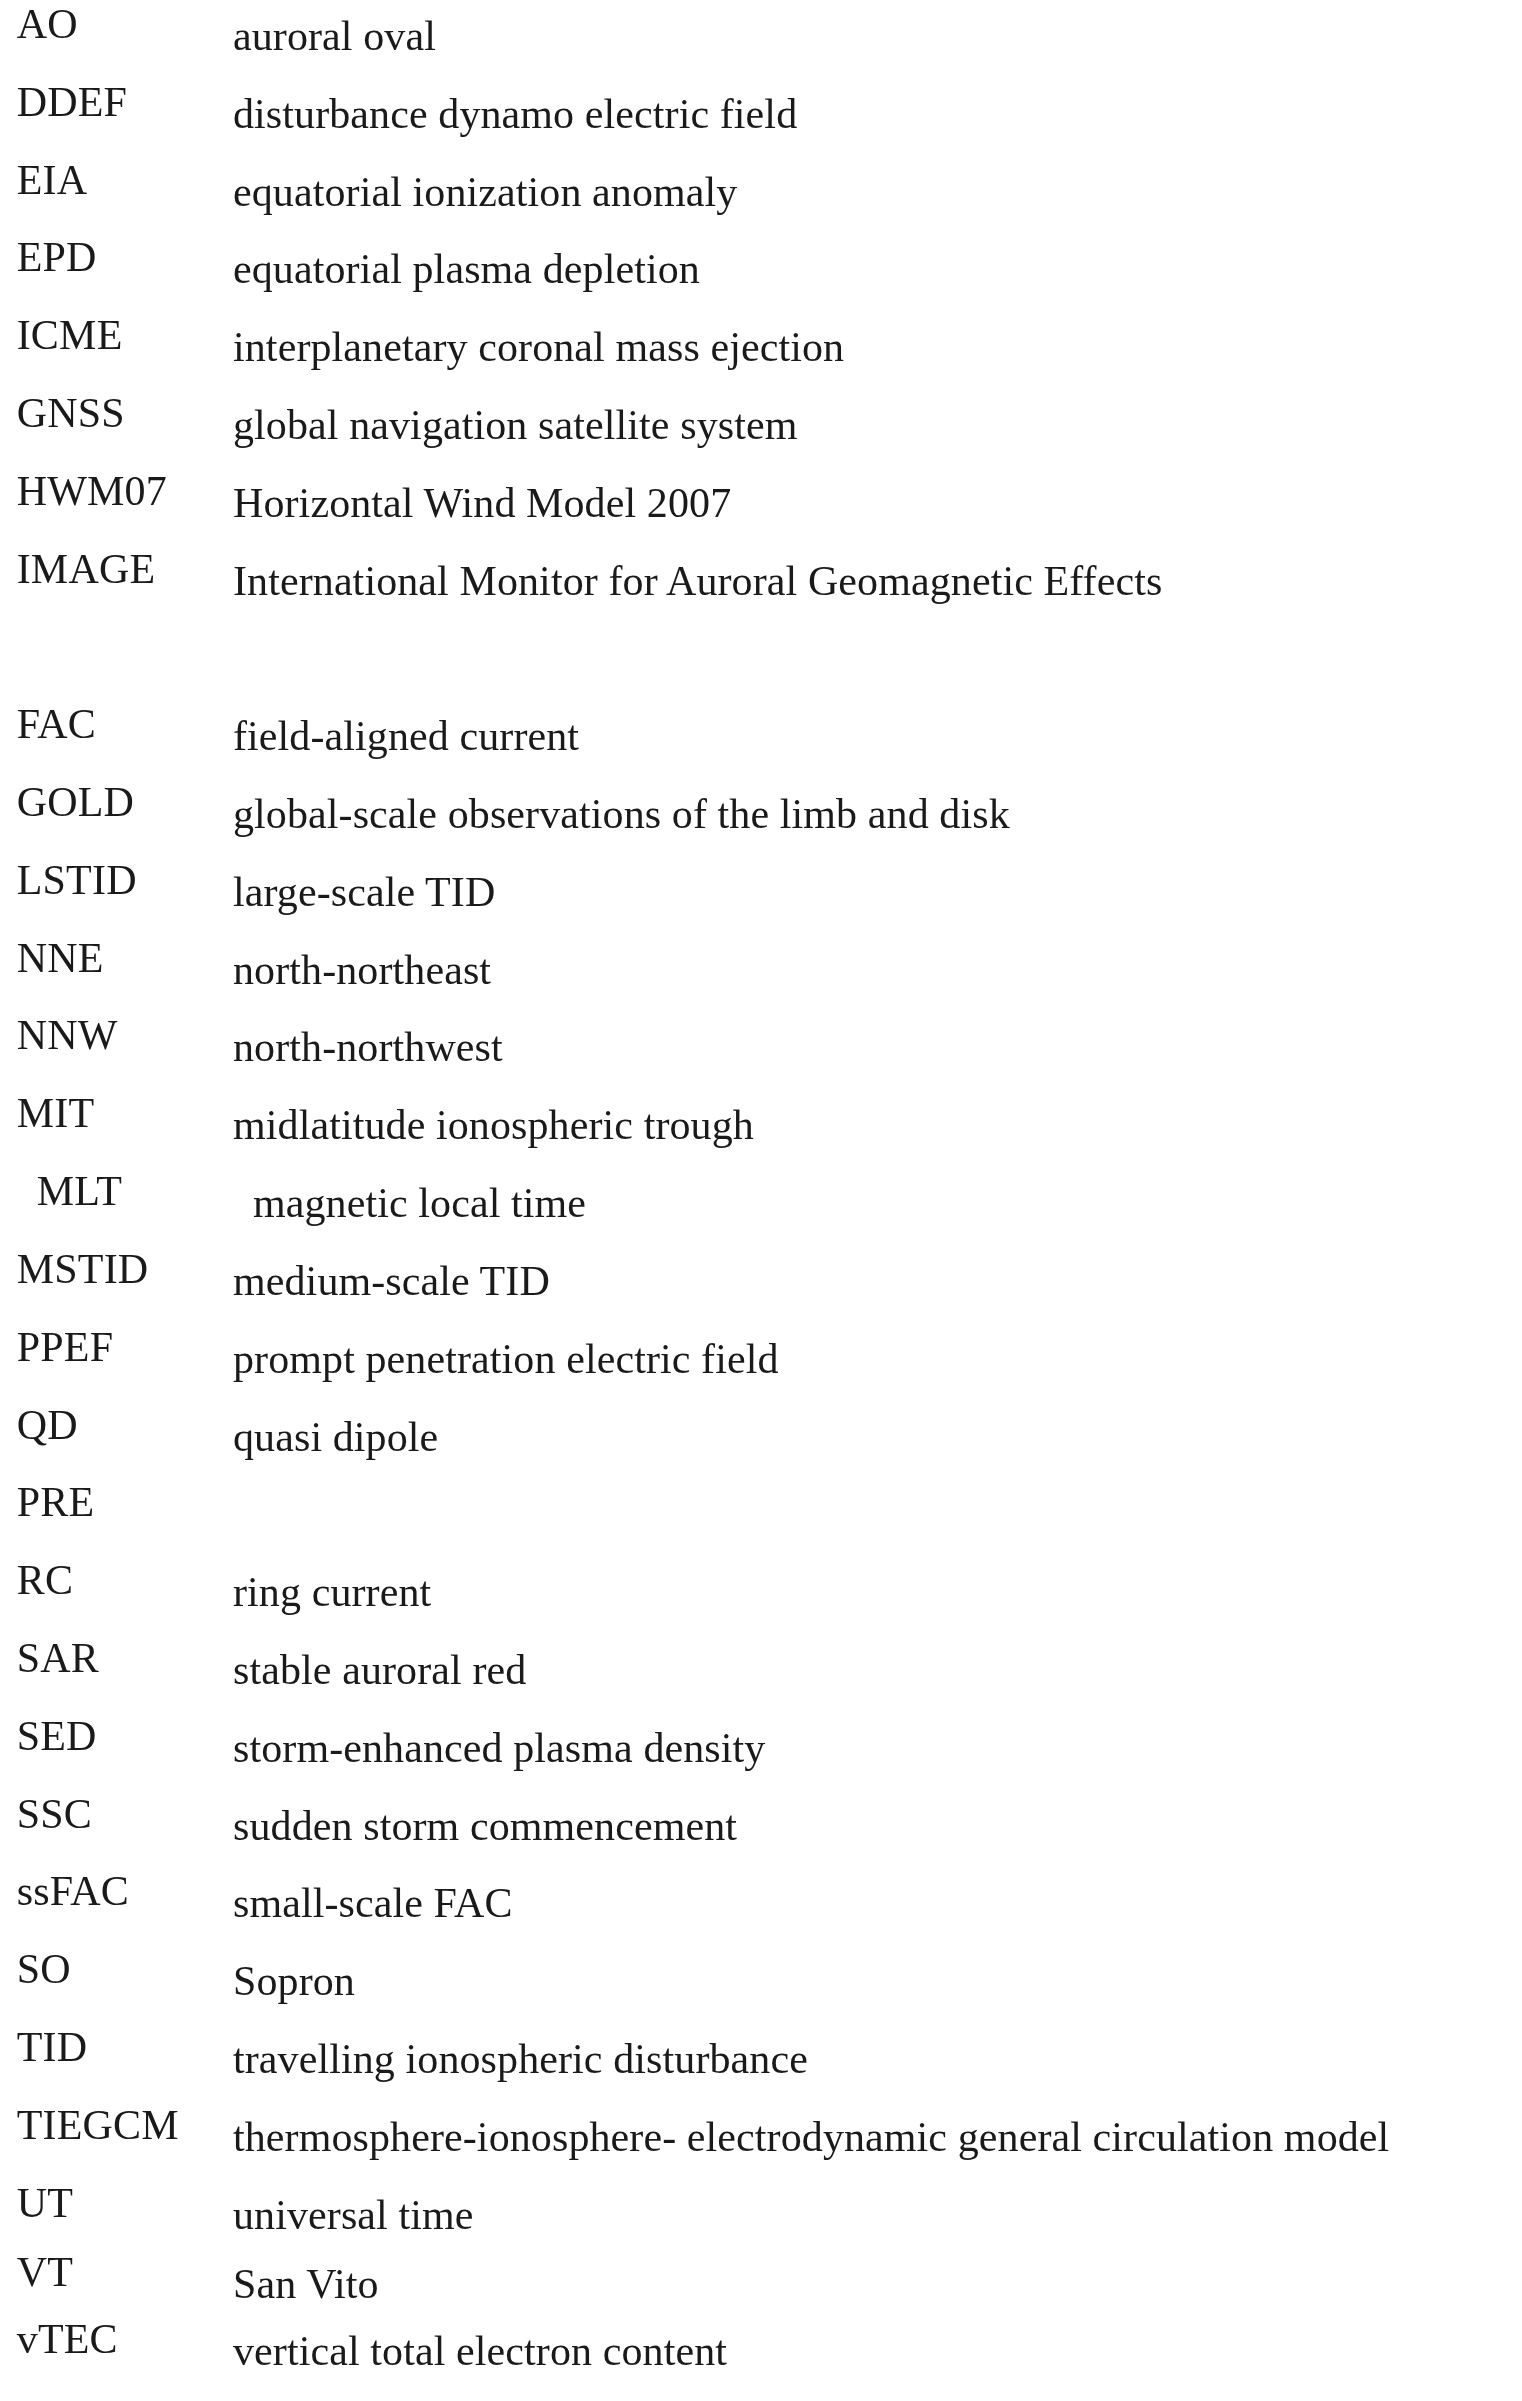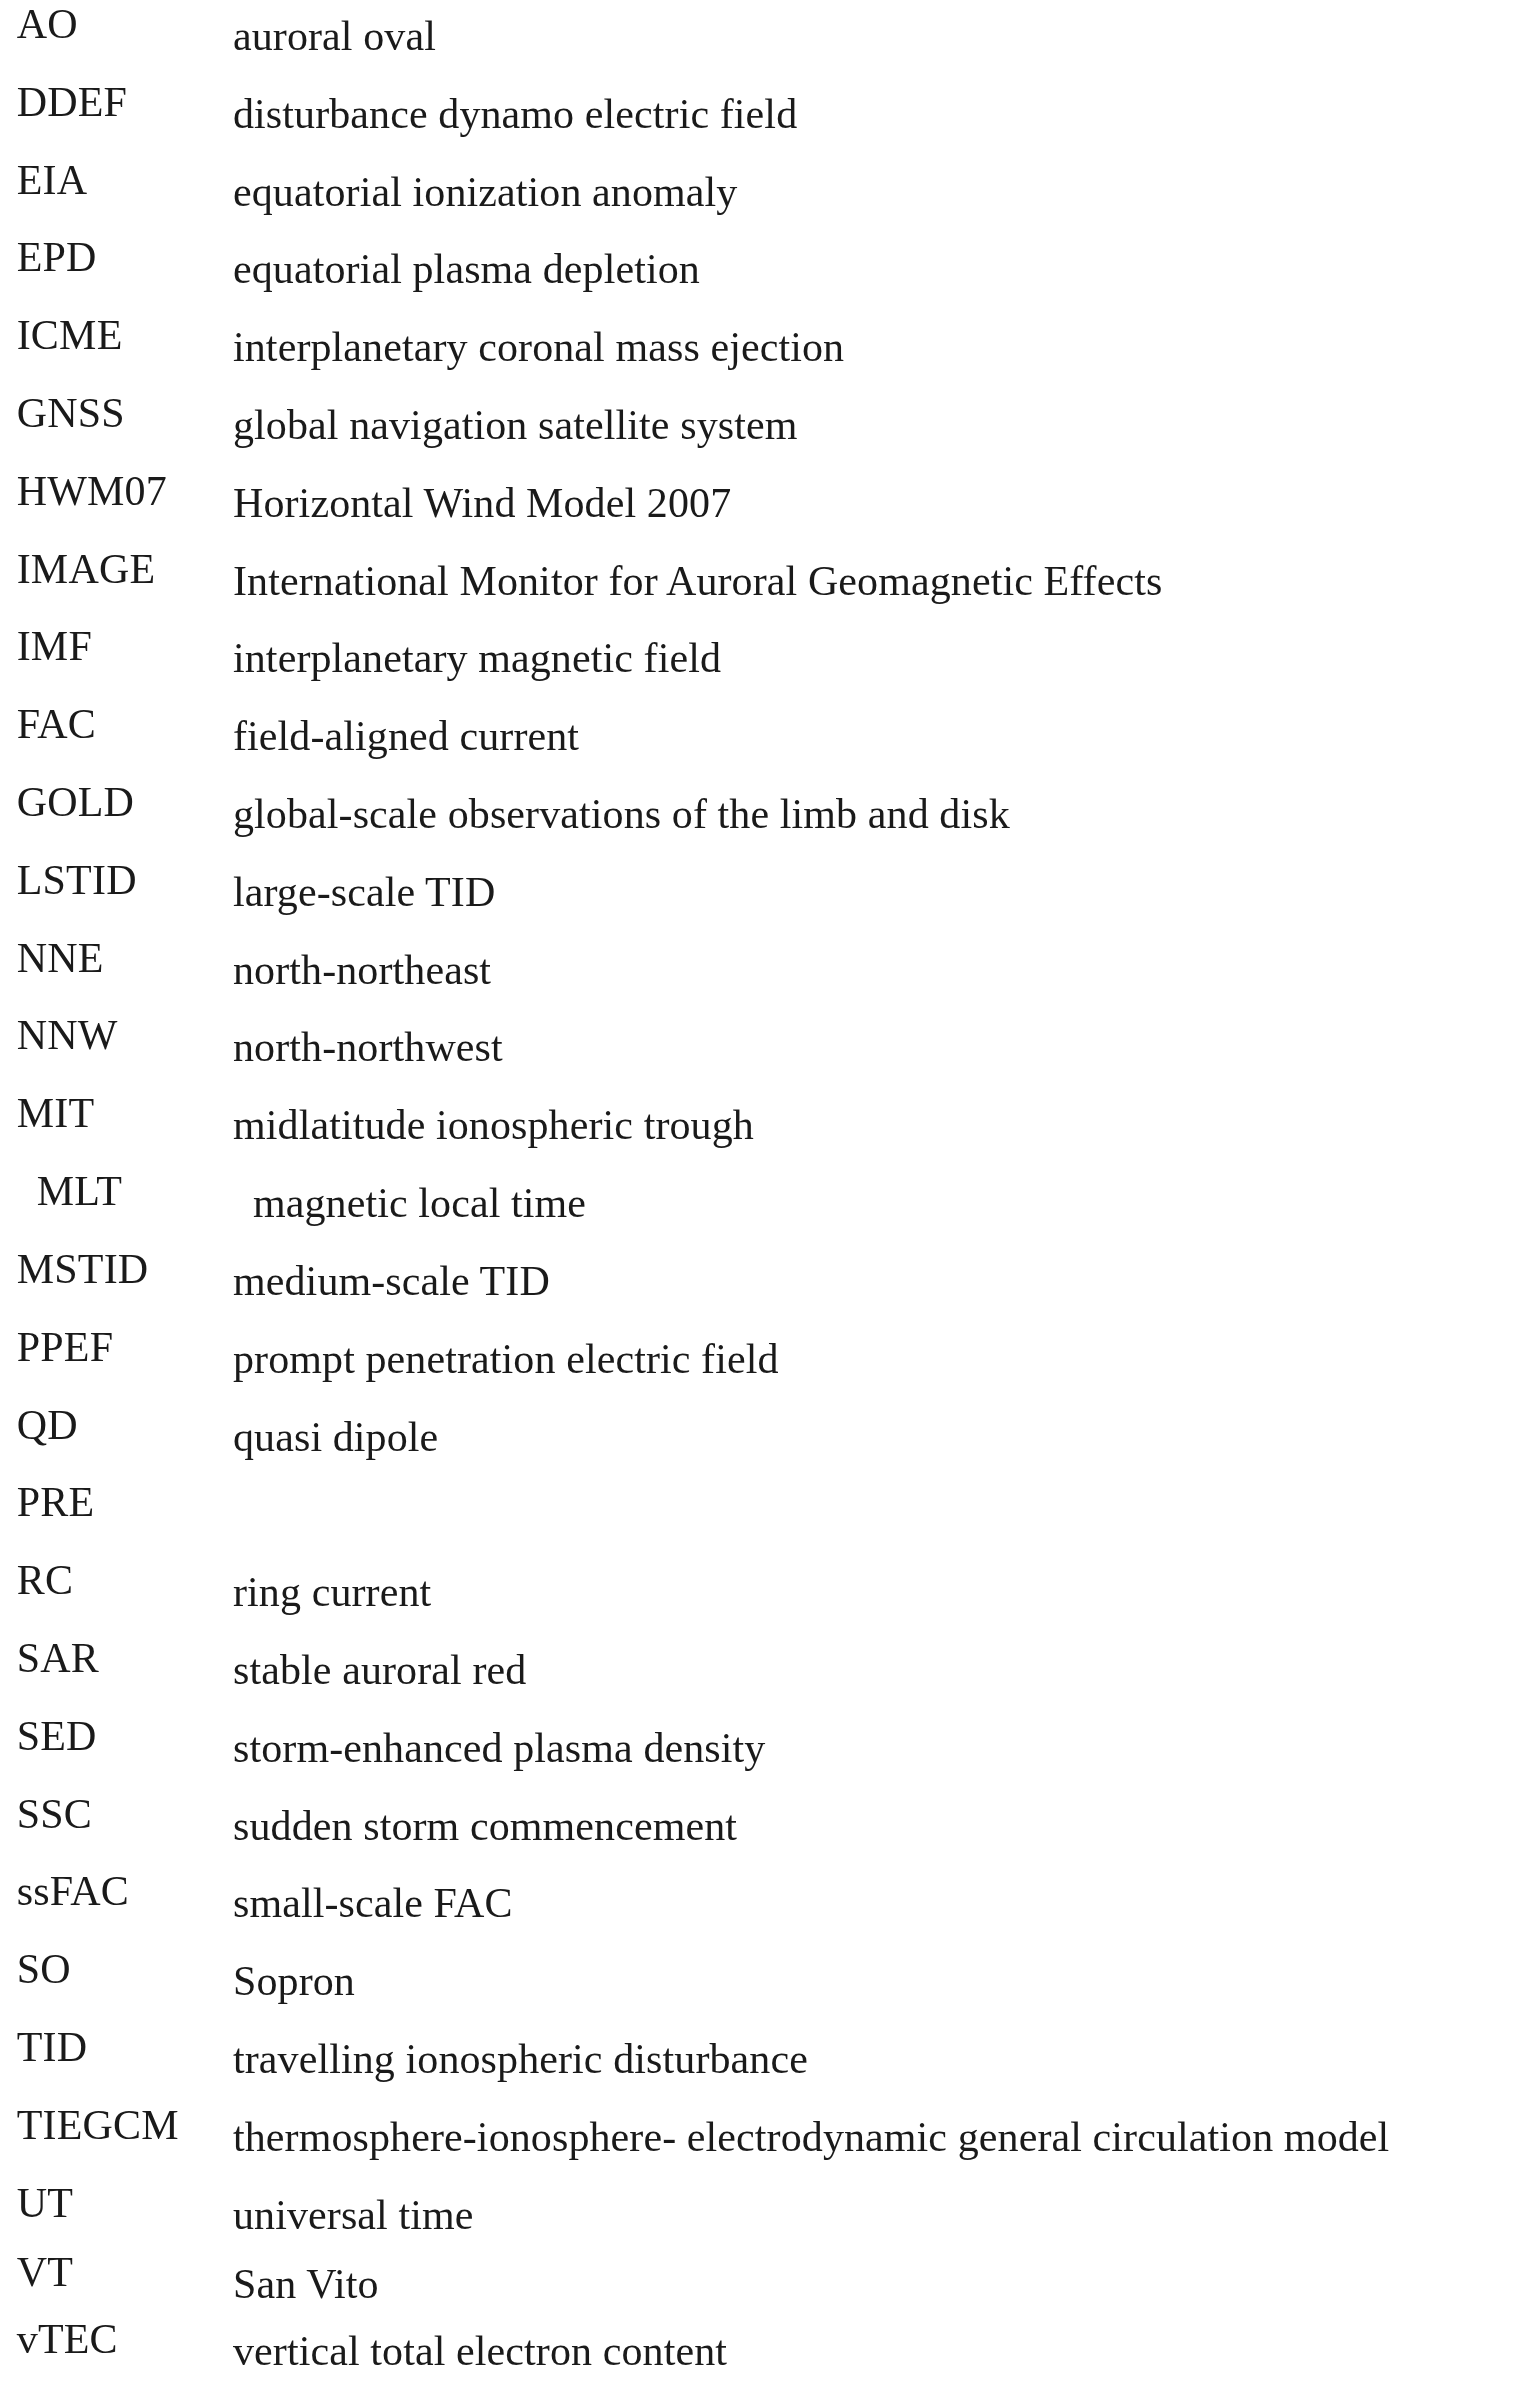--- a/index.html
+++ b/index.html
@@ -84,24 +84,20 @@
       <span class="abbrev-def">global navigation satellite system</span>
     </div>
     <div class="abbrev-row" style="top: 467px;">
       <span class="abbrev-term">HWM07</span>
       <span class="abbrev-def">Horizontal Wind Model 2007</span>
     </div>
     <div class="abbrev-row" style="top: 545px;">
       <span class="abbrev-term">IMAGE</span>
       <span class="abbrev-def">International Monitor for Auroral Geomagnetic Effects</span>
     </div>
-    <div class="abbrev-row" style="top: 622px;">
-      <span class="abbrev-term">IMF</span>
-      <span class="abbrev-def">interplanetary magnetic field</span>
-    </div>
     <div class="abbrev-row" style="top: 778px;">
       <span class="abbrev-term">GOLD</span>
       <span class="abbrev-def">global-scale observations of the limb and disk</span>
     </div>
     <div class="abbrev-row" style="top: 700px;">
       <span class="abbrev-term">FAC</span>
       <span class="abbrev-def">field-aligned current</span>
     </div>
     <div class="abbrev-row" style="top: 856px;">
       <span class="abbrev-term">LSTID</span>

